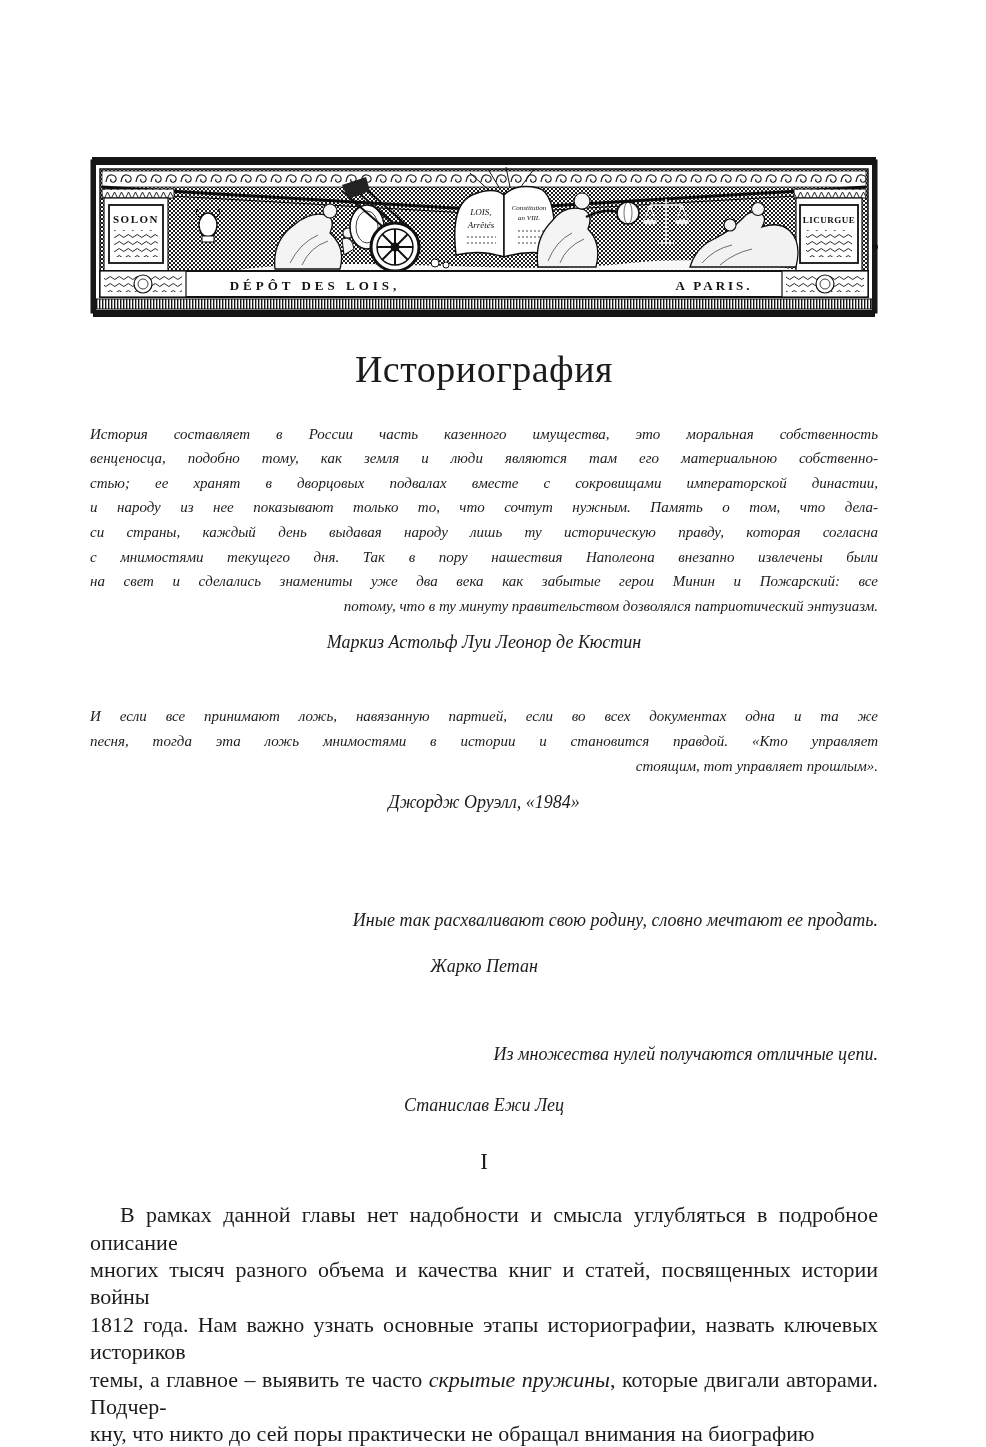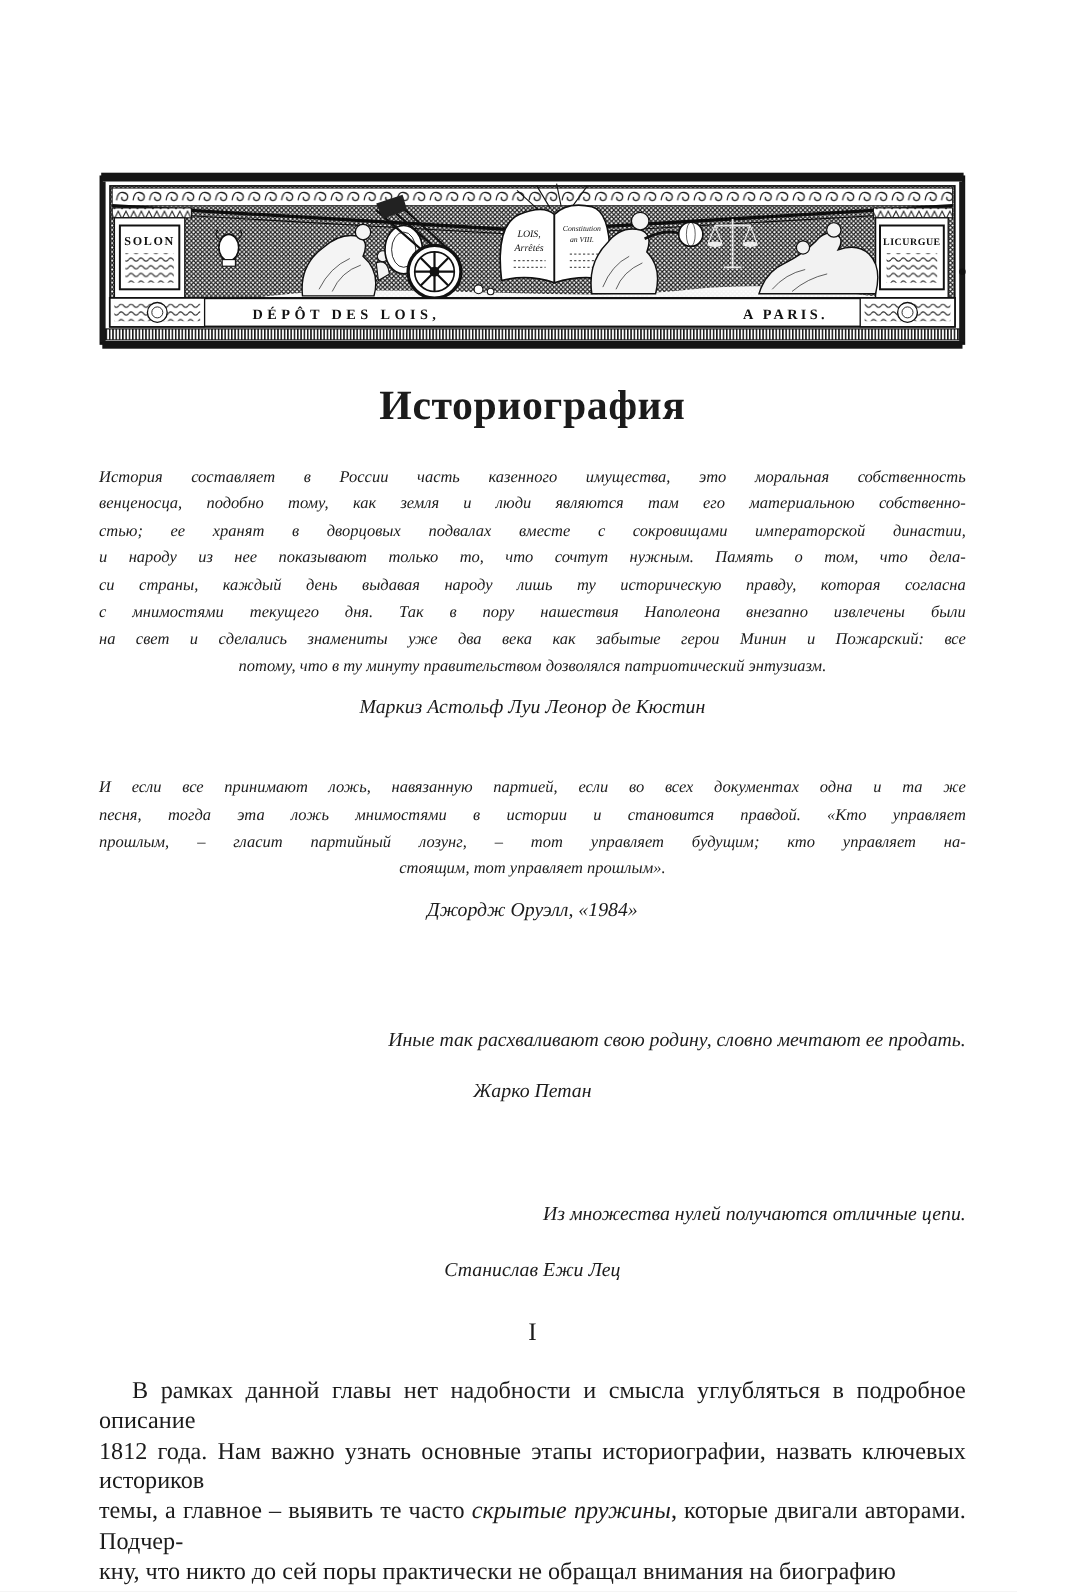--- a/index.html
+++ b/index.html
@@ -12,46 +12,46 @@
     font-family:"Liberation Serif","DejaVu Serif",serif;
     box-sizing:border-box;
     padding:155px 108px 0 90px;
     overflow:hidden;
   }
   .engraving { display:block; width:788px; height:165px; }
   .page-title {
     margin:28px 0 0 0;
     text-align:center;
     font-size:38px;
-    font-weight:700;
+    font-weight:400;
     letter-spacing:.5px;
     line-height:1.15;
   }
   .epigraph { font-style:italic; font-size:15px; line-height:24.6px; }
   .epigraph-1 { margin-top:30px; }
   .epigraph-2 { margin-top:50px; }
   .jline { text-align:justify; text-align-last:justify; }
-  .jline.last { text-align:center; text-align-last:auto; }
+  .jline.last { text-align:right; text-align-last:auto; }
   .attribution {
     margin-top:12px;
     text-align:center;
     font-style:italic;
     font-size:18px;
     line-height:24px;
   }
   .attribution-3 { margin-top:22px; }
   .attribution-4 { margin-top:27px; }
   .quote-single {
     text-align:right;
     font-style:italic;
     font-size:18px;
     line-height:24px;
   }
   .quote-3 { margin-top:94px; }
-  .quote-4 { margin-top:88px; }
+  .quote-4 { margin-top:64px; }
   .section-number {
     margin-top:32px;
     text-align:center;
     font-size:23px;
     font-weight:400;
   }
   .body-par { margin-top:26px; font-size:22px; line-height:27.4px; }
   .body-line { text-align:justify; text-align-last:justify; }
   .body-line.first { text-indent:30px; }
   .body-line.last { text-align:left; text-align-last:auto; }
@@ -210,33 +210,33 @@
     <div class="jline">си страны, каждый день выдавая народу лишь ту историческую правду, которая согласна</div>
     <div class="jline">с мнимостями текущего дня. Так в пору нашествия Наполеона внезапно извлечены были</div>
     <div class="jline">на свет и сделались знамениты уже два века как забытые герои Минин и Пожарский: все</div>
     <div class="jline last">потому, что в ту минуту правительством дозволялся патриотический энтузиазм.</div>
   </div>
   <div class="attribution">Маркиз Астольф Луи Леонор де Кюстин</div>
 
   <div class="epigraph epigraph-2">
     <div class="jline">И если все принимают ложь, навязанную партией, если во всех документах одна и та же</div>
     <div class="jline">песня, тогда эта ложь мнимостями в истории и становится правдой. «Кто управляет</div>
-    <div class="jline">прошлым, – гласит партийный лозунг, – тот управляет будущим; кто управляет на-</div>
     <div class="jline last">стоящим, тот управляет прошлым».</div>
   </div>
   <div class="attribution">Джордж Оруэлл, «1984»</div>
 
   <div class="quote-single quote-3">Иные так расхваливают свою родину, словно мечтают ее продать.</div>
   <div class="attribution attribution-3">Жарко Петан</div>
 
   <div class="quote-single quote-4">Из множества нулей получаются отличные цепи.</div>
   <div class="attribution attribution-4">Станислав Ежи Лец</div>
 
   <div class="section-number">I</div>
 
   <div class="body-par">
     <div class="body-line first">В рамках данной главы нет надобности и смысла углубляться в подробное описание</div>
+    <div class="body-line">многих тысяч разного объема и качества книг и статей, посвященных истории войны</div>
     <div class="body-line">1812 года. Нам важно узнать основные этапы историографии, назвать ключевых историков</div>
     <div class="body-line"><span>темы, а главное – выявить те часто </span><span class="body-italic">скрытые пружины</span><span>, которые двигали авторами. Подчер-</span></div>
     <div class="body-line last">кну, что никто до сей поры практически не обращал внимания на биографию исследовате-</div>
   </div>
 
 </div>
 
 </body></html>

